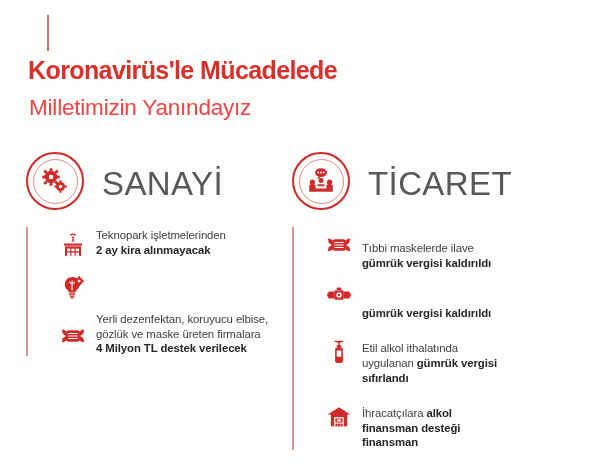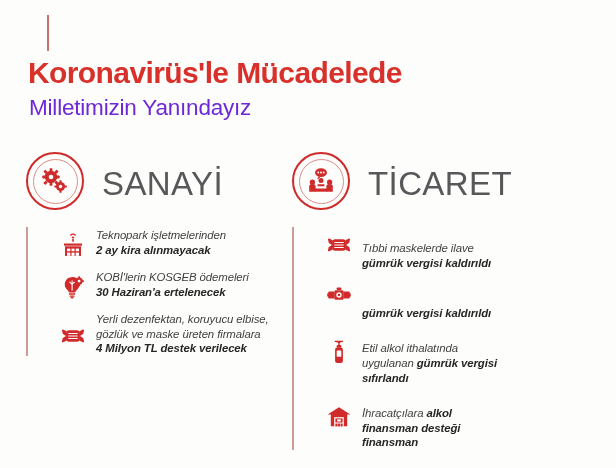--- a/index.html
+++ b/index.html
@@ -30,34 +30,34 @@
     left: 47px;
     top: 15px;
     width: 2px;
     height: 36px;
     background: #c8716f;
   }
   .title {
     position: absolute;
     left: 28px;
     top: 58px;
-    font-size: 30px;
+    font-size: 25px;
     font-weight: bold;
     color: #d8302b;
     letter-spacing: -0.6px;
     white-space: nowrap;
     line-height: 1;
   }
   .subtitle {
     position: absolute;
     left: 29px;
     top: 97px;
     font-size: 22.5px;
     font-weight: 300;
-    color: #6d28d9;
+    color: #ef4444;
     letter-spacing: -0.2px;
     white-space: nowrap;
     line-height: 1;
   }
 
   
   .column {
     position: absolute;
     top: 152px;
   }
@@ -121,21 +121,20 @@
     bottom: 0;
     width: 1.5px;
     background: #cc9b9a;
   }
   .item {
     position: relative;
     display: flex;
     align-items: flex-start;
     margin-bottom: 7px;
     min-height: 34px;
-    font-style: italic;
   }
   .item-icon {
     flex: 0 0 34px;
     width: 34px;
     height: 34px;
     position: relative;
     margin-right: 6px;
   }
   .item-icon svg {
     position: absolute;
@@ -248,24 +247,20 @@
               <path d="M12.1 6.4v10" stroke="#ffffff" stroke-width="1.1" fill="none"></path>
               <path d="M12.1 10.2 9.4 7.9M12.1 10.2l2.7-2.3" stroke="#ffffff" stroke-width="1.1" fill="none"></path>
               <circle cx="19.1" cy="7.1" r="3.6"></circle>
               <rect x="18.2" y="2.3" width="1.9" height="2.1" rx="0.4"></rect>
               <rect x="18.2" y="9.8" width="1.9" height="2.1" rx="0.4"></rect>
               <rect x="14.3" y="6.2" width="2.1" height="1.9" rx="0.4"></rect>
               <rect x="21.8" y="6.2" width="2.1" height="1.9" rx="0.4"></rect>
               <circle cx="19.1" cy="7.1" r="1.4" fill="#ffffff"></circle>
             </g>
           </svg>
-        </div>
-        <div class="item-text">
-          <span>KOBİ'lerin KOSGEB ödemeleri</span><br>
-          <b>30 Haziran'a ertelenecek</b>
         </div>
       </div>
 
       <div class="item lines-3">
         <div class="item-icon">
           <svg width="26" height="26" viewBox="0 0 26 26">
             <g fill="#d12a2a">
               <path d="M6.6 8.3 3.1 6.6a.8.8 0 0 0-1.1.9l.7 2.9a.8.8 0 0 0 .3.5l3.6 2.6zM6.6 17.7 3 19.3a.8.8 0 0 1-1.1-.9l.7-2.9a.8.8 0 0 1 .3-.5l3.7-2.5z"></path>
               <path d="M19.4 8.3l3.5-1.7a.8.8 0 0 1 1.1.9l-.7 2.9a.8.8 0 0 1-.3.5l-3.6 2.6zM19.4 17.7l3.6 1.6a.8.8 0 0 0 1.1-.9l-.7-2.9a.8.8 0 0 0-.3-.5l-3.7-2.5z"></path>
               <rect x="6.1" y="7.2" width="13.8" height="11.6" rx="3.2"></rect>

